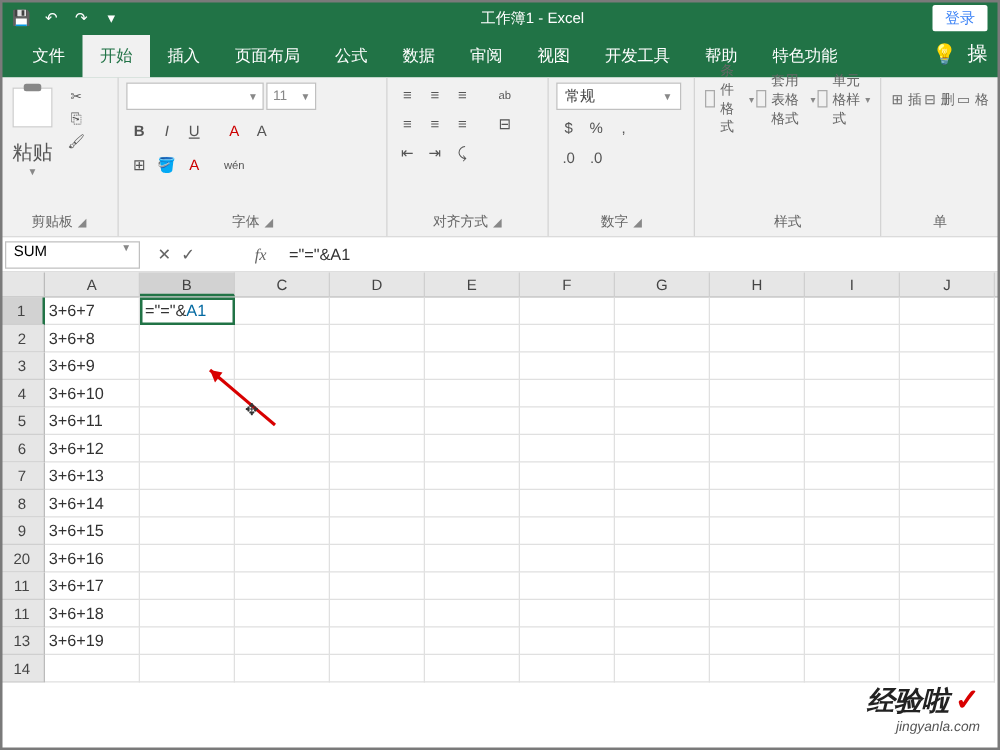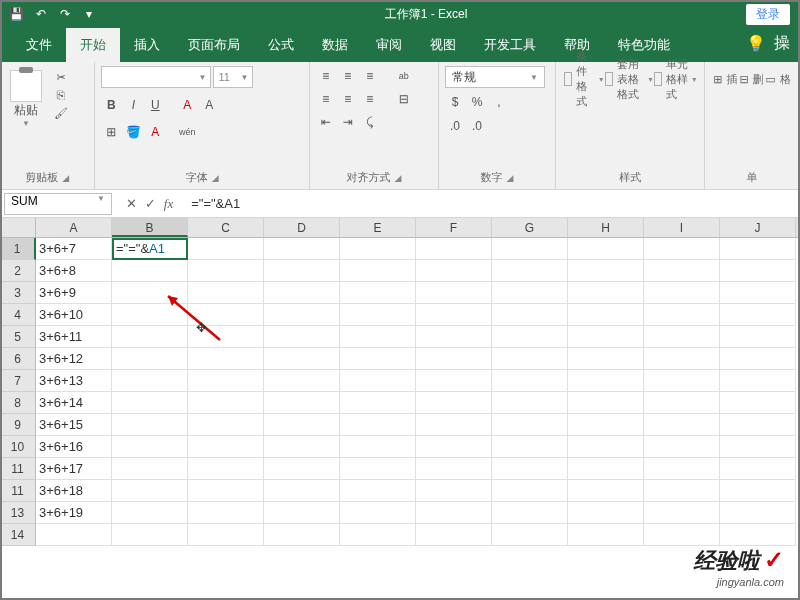--- a/index.html
+++ b/index.html
@@ -44,21 +44,21 @@
 .number-combo { border: 1px solid #c0c0c0; background: #fff; height: 22px; width: 100px; display: flex; align-items: center; padding: 0 6px; font-size: 12px; color: #444; }
 
 .styles-col { display: flex; flex-direction: row; gap: 2px; padding: 2px; }
 .style-item { display: flex; align-items: center; gap: 4px; font-size: 11px; color: #666; height: 22px; }
 .style-swatch { width: 16px; height: 14px; border: 1px solid #aaa; }
 
 .namebox-row { height: 28px; background: #fff; border-bottom: 1px solid #d4d4d4; display: flex; align-items: center; }
 .namebox { width: 108px; border: 1px solid #c0c0c0; height: 22px; margin: 0 4px; display: flex; align-items: flex-start; padding: 0 6px; font-size: 12px; background: #fff; }
 .namebox .combo-arrow { margin-left: auto; }
 .fx-btns { display: flex; gap: 8px; padding: 0 10px; color: #666; font-size: 13px; align-items: center; }
-.fx-label { font-style: italic; font-family: serif; }
+.fx-label { font-style: italic; font-family: serif; margin-left: 40px; }
 .formula-input { flex: 1; padding: 0 8px; font-size: 13px; color: #333; }
 
 .sheet { position: relative; }
 .col-headers { display: flex; height: 20px; background: #e6e6e6; border-bottom: 1px solid #bbb; }
 .corner { width: 36px; border-right: 1px solid #bbb; background: #e6e6e6; }
 .col-h { width: 76px; border-right: 1px solid #cfcfcf; text-align: center; font-size: 12px; color: #444; line-height: 20px; background: #e6e6e6; }
 .col-h.sel { background: #d2d2d2; border-bottom: 2px solid #217346; }
 
 .grid-body { display: flex; }
 .row-headers { display: flex; flex-direction: column; }
@@ -115,21 +115,21 @@
     <span>💡</span>
     <span>操</span>
   </div>
 </div>
 
 <div class="ribbon">
   <div class="ribbon-group" style="width:96px">
     <div class="ribbon-group-content">
       <div class="clipboard-big">
         <div class="paste-icon"></div>
-        <div style="font-size:12px;color:#555;margin-top:0">粘贴</div>
+        <div style="font-size:16px;color:#555;margin-top:10px">粘贴</div>
         <div style="font-size:8px;color:#888">▼</div>
       </div>
       <div class="clipboard-side">
         <div class="small-icon">✂</div>
         <div class="small-icon">⎘</div>
         <div class="small-icon">🖌</div>
       </div>
     </div>
     <div class="ribbon-group-label">
       <span>剪贴板</span>
@@ -302,21 +302,21 @@
     <div class="row-headers" id="row-headers">
         <div class="row-h sel">1</div>
         <div class="row-h">2</div>
         <div class="row-h">3</div>
         <div class="row-h">4</div>
         <div class="row-h">5</div>
         <div class="row-h">6</div>
         <div class="row-h">7</div>
         <div class="row-h">8</div>
         <div class="row-h">9</div>
-        <div class="row-h">10</div>
+        <div class="row-h">20</div>
         <div class="row-h">11</div>
         <div class="row-h">11</div>
         <div class="row-h">13</div>
         <div class="row-h">14</div>
       </div>
     <div class="cells" id="cells-grid">
         <div class="row">
           <div class="cell">3+6+7</div>
           <div class="cell active"><span class="formula-text">="="&amp;</span><span class="ref-text">A1</span></div>
           <div class="cell"></div>

